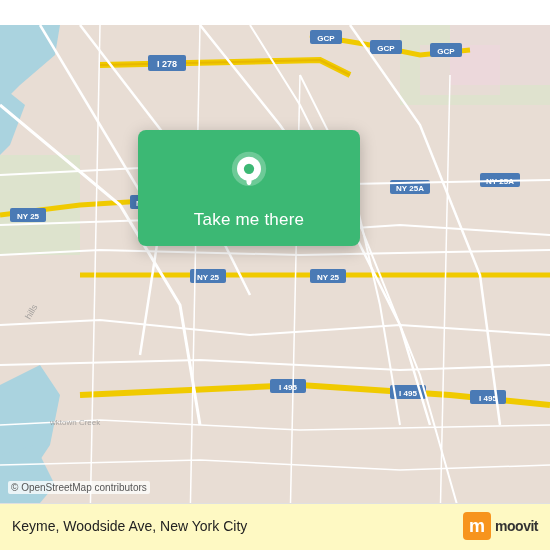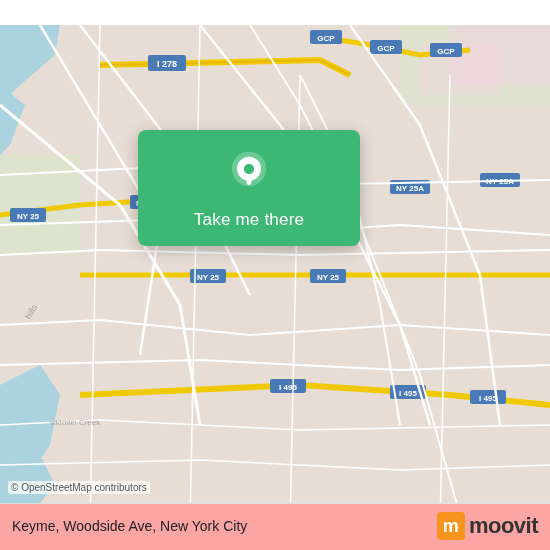--- a/index.html
+++ b/index.html
@@ -56,21 +56,21 @@
       letter-spacing: 0.2px;
       text-align: center;
     }
 
     
     #bottom-bar {
       position: absolute;
       bottom: 0;
       left: 0;
       width: 100%;
-      background: #fca5a5;
+      background: #fef9c3;
       padding: 8px 12px 10px 12px;
       border-top: 1px solid #e0e0e0;
       display: flex;
       align-items: center;
       justify-content: space-between;
       z-index: 10;
       gap: 38px;
     }
 
     #location-info {
@@ -109,21 +109,21 @@
       font-size: 18px;
       width: 28px;
       height: 28px;
       display: flex;
       align-items: center;
       justify-content: center;
       border-radius: 4px;
     }
 
     #moovit-text {
-      font-size: 22px;
+      font-size: 14px;
       font-weight: 700;
       color: #333;
       letter-spacing: -0.5px;
     }
   </style>
 </head>
 <body>
 
 <div id="map-container">
 

